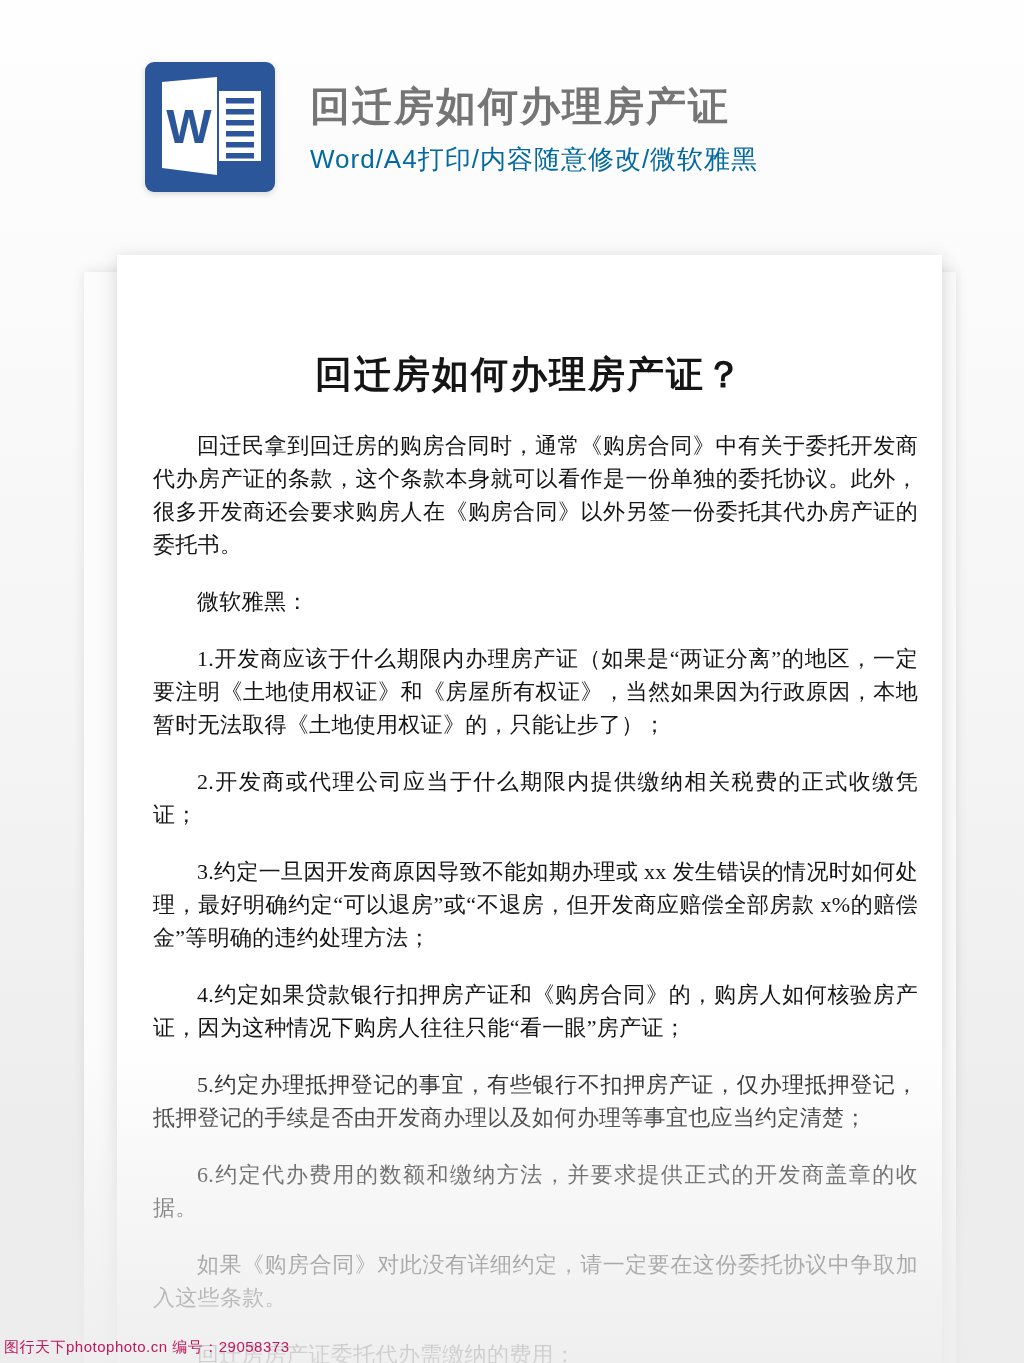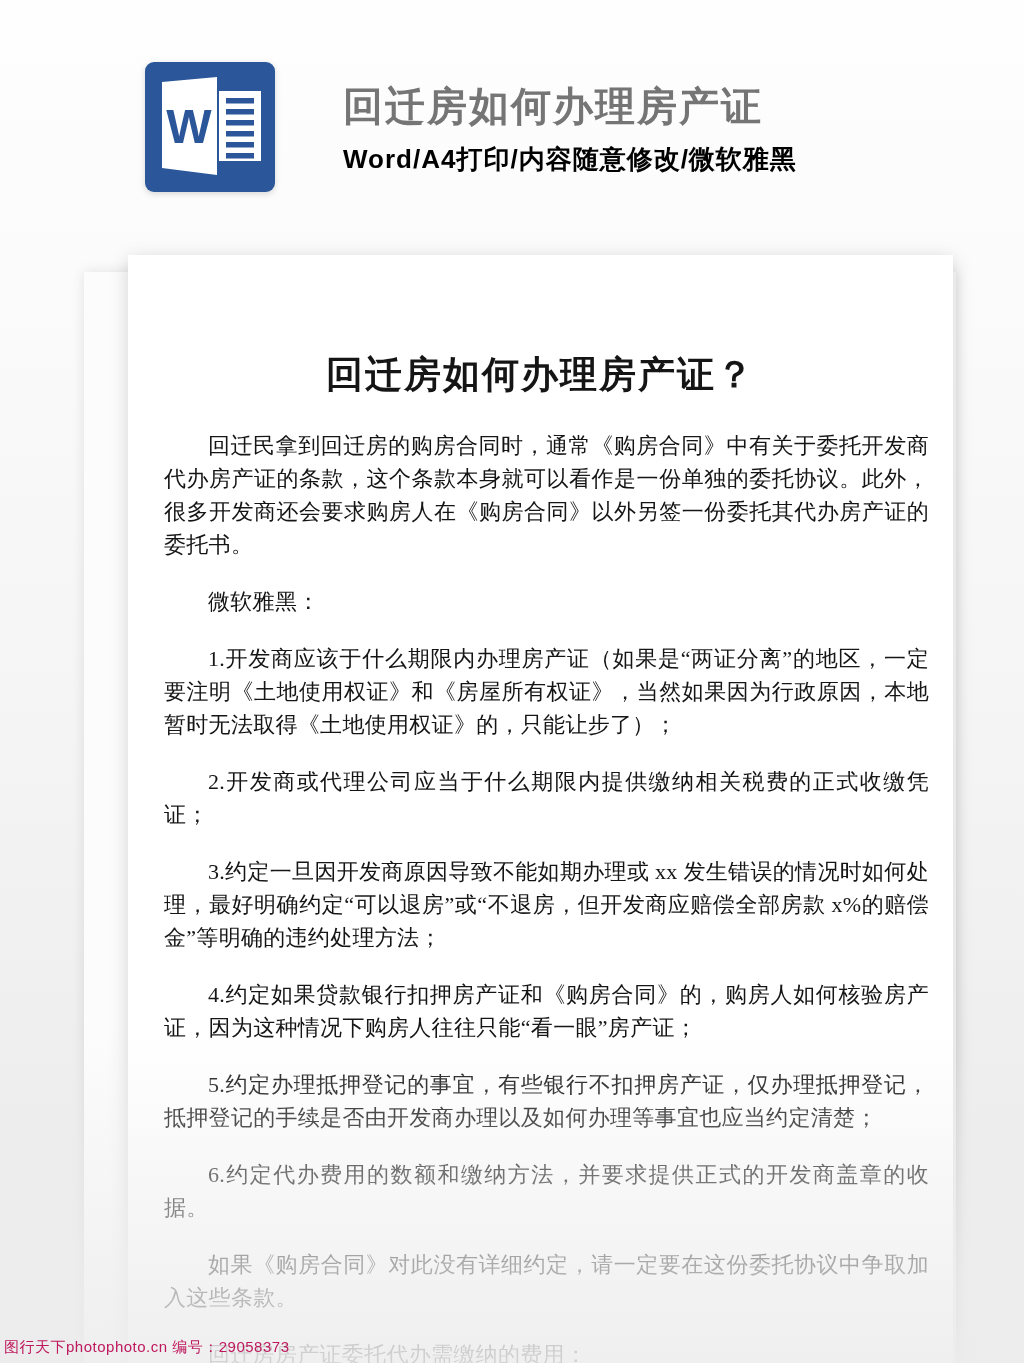--- a/index.html
+++ b/index.html
@@ -20,51 +20,51 @@
     top: 62px;
     display: flex;
     align-items: flex-start;
   }
   .word-icon {
     width: 130px;
     height: 130px;
     flex: 0 0 auto;
     filter: drop-shadow(0 2px 3px rgba(0,0,0,0.15));
   }
-  .header-text { margin-left: 68px; }
+  .header-text { margin-left: 35px; }
   .listing-title {
     margin: 22px 0 0 0;
     font-size: 40px;
     font-weight: 700;
     letter-spacing: 2px;
     color: #757575;
     line-height: 1.1;
   }
   .listing-subtitle {
     margin: 16px 0 0 0;
     font-size: 26px;
-    font-weight: 700;
+    font-weight: 400;
     letter-spacing: 1px;
-    color: #000000;
+    color: #0369a1;
     line-height: 1.2;
   }
 
   
   .page-back {
     position: absolute;
     left: 84px;
     top: 272px;
     width: 872px;
     height: 1091px;
     background: #fcfcfc;
     box-shadow: 0 0 12px rgba(0,0,0,0.10);
   }
   .page-front {
     position: absolute;
-    left: 128px;
+    left: 117px;
     top: 255px;
     width: 825px;
     height: 1108px;
     background: #ffffff;
     box-shadow: 0 4px 18px rgba(0,0,0,0.17);
     padding: 96px 24px 0 24px;
     font-family: "Liberation Serif", "DejaVu Serif", serif;
     color: #151515;
   }
   .doc-title {

